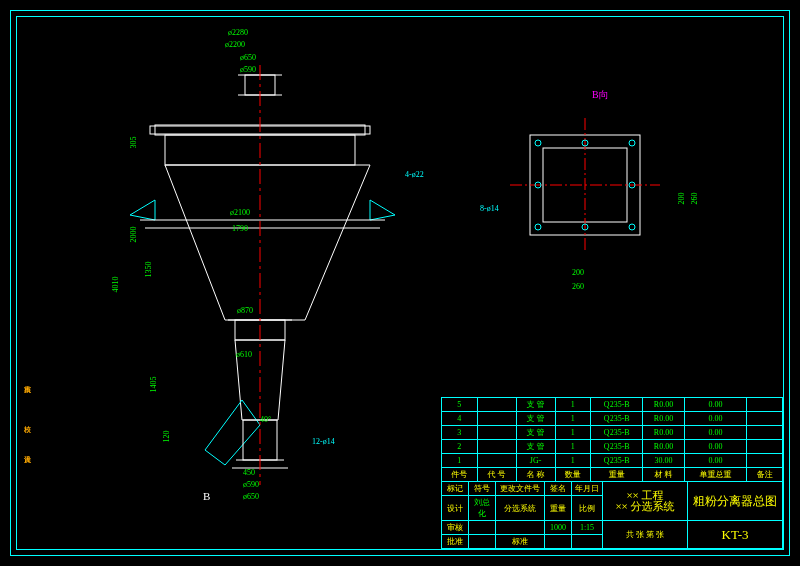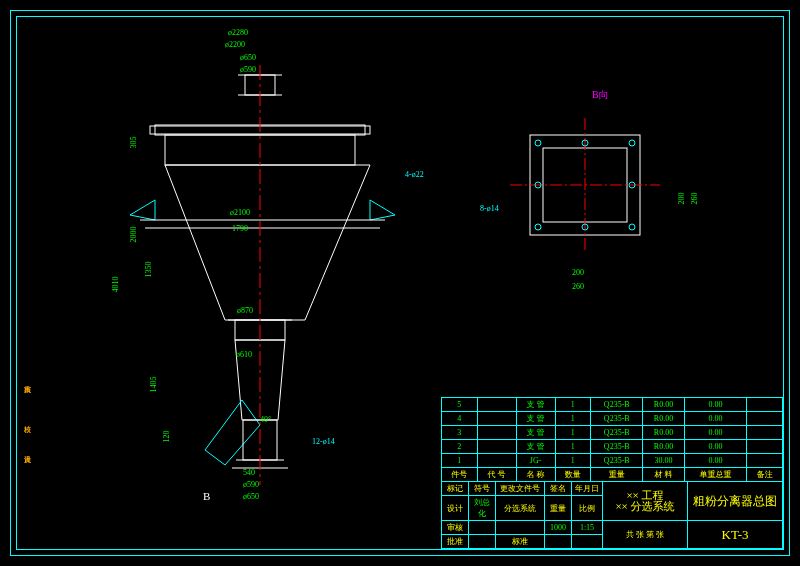--- a/index.html
+++ b/index.html
@@ -89,21 +89,21 @@
   <span class="abs dim grn" style="left:125px;top:230px;transform:rotate(-90deg)">2000</span>
   <span class="abs dim grn" style="left:107px;top:280px;transform:rotate(-90deg)">4010</span>
   <span class="abs dim grn" style="left:140px;top:265px;transform:rotate(-90deg)">1350</span>
   <span class="abs dim grn" style="left:145px;top:380px;transform:rotate(-90deg)">1405</span>
   <span class="abs dim grn" style="left:160px;top:432px;transform:rotate(-90deg)">120</span>
   <span class="abs dim grn" style="left:230px;top:208px">ø2100</span>
   <span class="abs dim grn" style="left:232px;top:224px">1790</span>
   <span class="abs dim grn" style="left:237px;top:306px">ø870</span>
   <span class="abs dim grn" style="left:236px;top:350px">ø610</span>
   <span class="abs dim grn" style="left:260px;top:415px">40°</span>
-  <span class="abs dim grn" style="left:243px;top:468px">540</span>
+  <span class="abs dim grn" style="left:243px;top:468px">450</span>
   <span class="abs dim grn" style="left:243px;top:480px">ø590</span>
   <span class="abs dim grn" style="left:243px;top:492px">ø650</span>
   <span class="abs dim cy" style="left:405px;top:170px">4-ø22</span>
   <span class="abs dim cy" style="left:312px;top:437px">12-ø14</span>
   <span class="abs dim wht" style="left:203px;top:490px;font-size:11px">B</span>
 
   <span class="abs bvtxt" style="left:592px;top:88px">B向</span>
   <span class="abs dim grn" style="left:572px;top:268px">200</span>
   <span class="abs dim grn" style="left:572px;top:282px">260</span>
   <span class="abs dim grn" style="left:675px;top:194px;transform:rotate(-90deg)">200</span>

